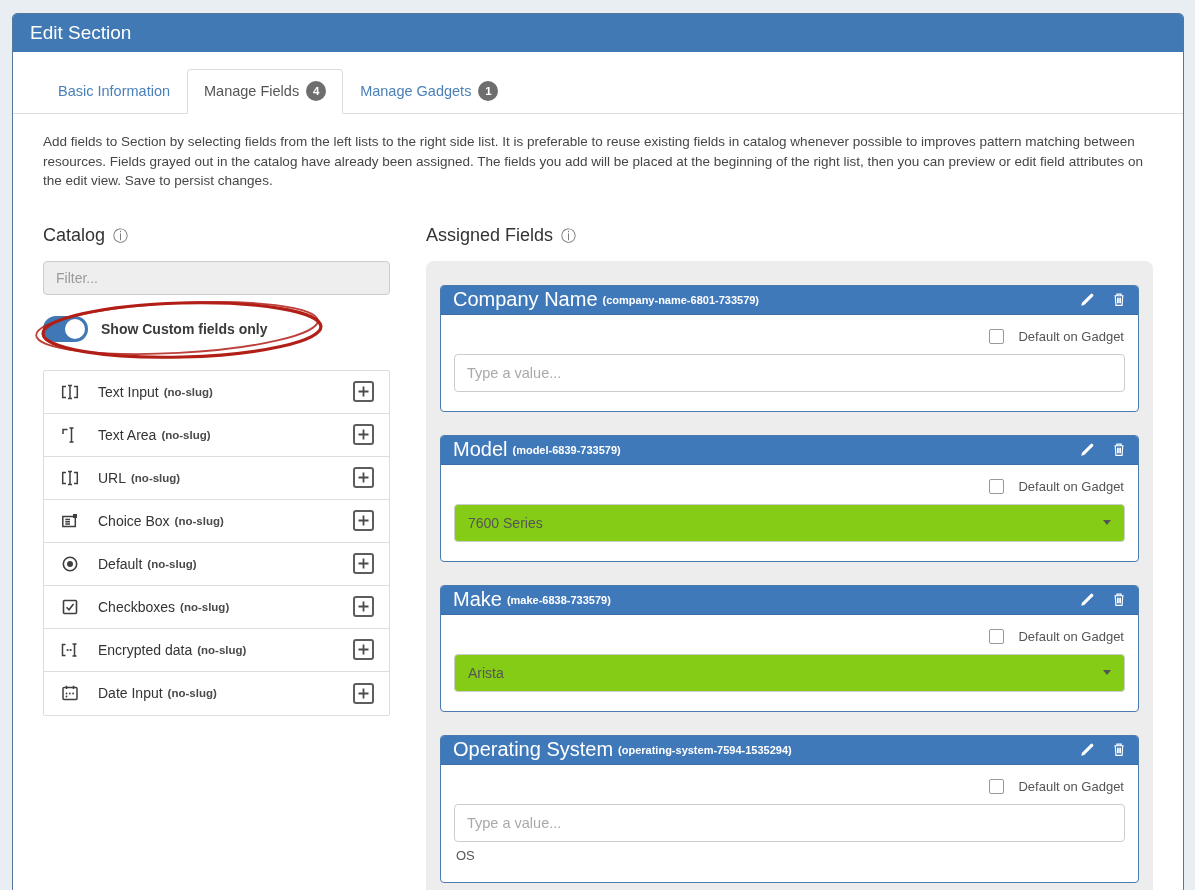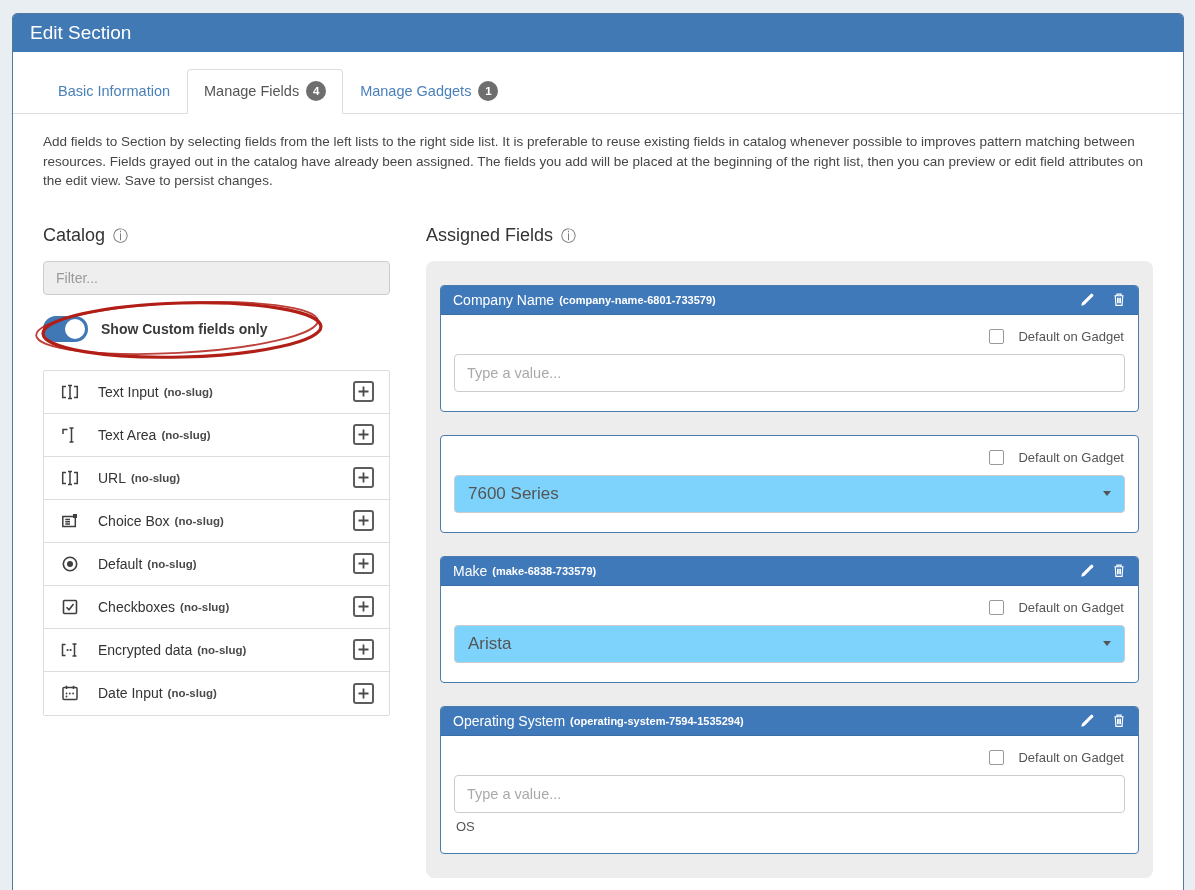--- a/index.html
+++ b/index.html
@@ -100,21 +100,21 @@
   }
   .field-card {
     background:#fff; border:1px solid #4b7cae; border-radius:4px;
     margin-bottom:23px; overflow:hidden;
   }
   .field-card:last-child { margin-bottom:0; }
   .card-header {
     height:29px; background:#4079ba; border-bottom:1px solid #3a6da6;
     display:flex; align-items:center; padding:0 12px; color:#fff;
   }
-  .card-title { font-size:14px; }
+  .card-title { font-size:20px; }
   .card-slug  { font-size:11px; font-weight:bold; margin-left:5px; }
   .card-actions { margin-left:auto; display:flex; align-items:center; gap:17px; }
   .icon-btn { background:none; border:none; padding:0; cursor:pointer; display:flex; }
   .card-body { padding:11px 13px 19px 13px; }
   .default-row {
     display:flex; justify-content:flex-end; align-items:center; gap:14px;
     margin:3px 1px 10px 0;
   }
   .checkbox {
     width:15px; height:15px; border:1.5px solid #999; border-radius:2px;
@@ -122,21 +122,21 @@
   }
   .default-label { font-size:13px; color:#555; }
   .value-input {
     width:100%; height:38px; border:1px solid #ccc; border-radius:4px;
     padding:0 12px; font-size:14.5px; color:#555; font-family:inherit;
   }
   .value-input::placeholder { color:#a9a9a9; }
   .select-box {
     width:100%; height:38px; border:1px solid #ccc; border-radius:4px;
     padding:0 13px; display:flex; align-items:center; justify-content:space-between;
-    font-size:17px; color:#555; background:#7dd3fc; cursor:pointer;
+    font-size:14px; color:#555; background:#84cc16; cursor:pointer;
   }
   .caret-down {
     width:0; height:0; border-left:4.5px solid transparent;
     border-right:4.5px solid transparent; border-top:5.5px solid #555;
   }
   .helper-text { margin-top:6px; font-size:13px; color:#555; padding-left:2px; }
 </style>
 </head>
 <body>
 
@@ -353,20 +353,36 @@
           <div class="card-body">
             <div class="default-row">
               <span class="checkbox"></span>
               <span class="default-label">Default on Gadget</span>
             </div>
             <input class="value-input" type="text" placeholder="Type a value..." style="">
           </div>
         </div>
 
         <div class="field-card">
+          <div class="card-header">
+            <span class="card-title">Model</span>
+            <span class="card-slug">(model-6839-733579)</span>
+            <span class="card-actions">
+              <button class="icon-btn">
+                <svg width="15" height="15" viewBox="0 0 18 18" fill="#fff">
+                    <path d="M1.5 16.5 L2.4 12.9 L12.9 2.4 a1.5 1.5 0 0 1 2.1 0 l0.6 0.6 a1.5 1.5 0 0 1 0 2.1 L5.1 15.6 Z"></path>
+                  </svg>
+              </button>
+              <button class="icon-btn">
+                <svg width="14" height="15" viewBox="0 0 16 18" fill="none" stroke="#fff" stroke-width="1.4">
+                    <path d="M2.5 4.5 H13.5 M5.5 4.5 V2.5 H10.5 V4.5 M3.5 4.5 L4.3 16 H11.7 L12.5 4.5 M6.3 7 V13.5 M8 7 V13.5 M9.7 7 V13.5"></path>
+                  </svg>
+              </button>
+            </span>
+          </div>
           <div class="card-body">
             <div class="default-row">
               <span class="checkbox"></span>
               <span class="default-label">Default on Gadget</span>
             </div>
             <div class="select-box">
               <span>7600 Series</span>
               <span class="caret-down"></span>
             </div>
           </div>

